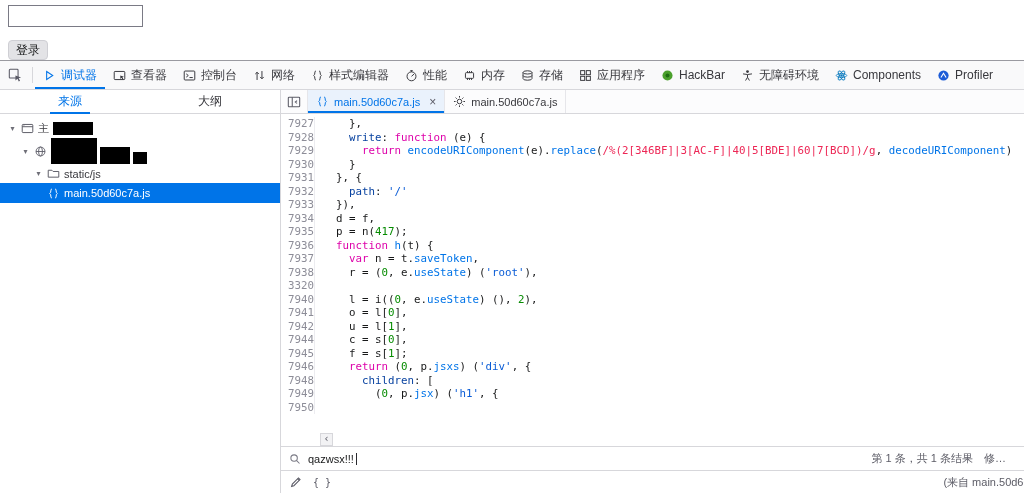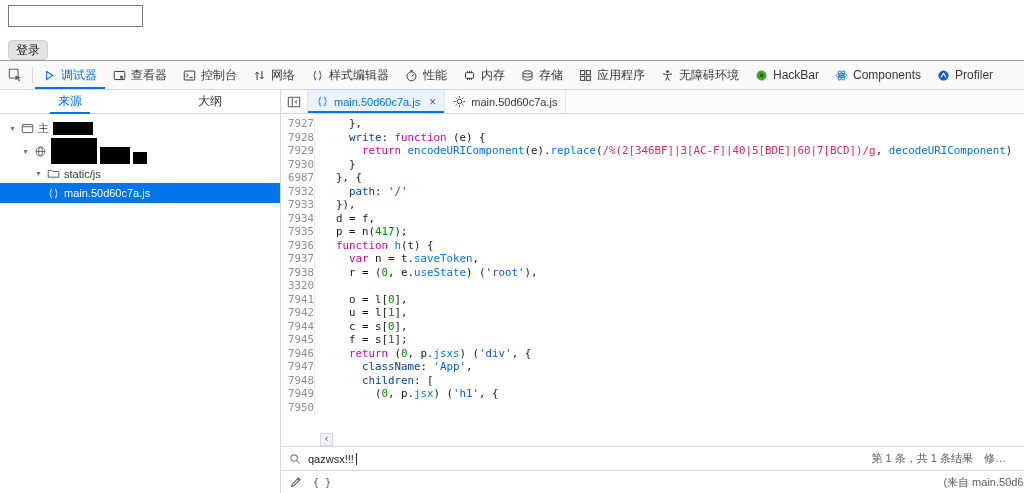--- a/index.html
+++ b/index.html
@@ -206,36 +206,36 @@
                 <rect x="2" y="2" width="5" height="5"></rect>
                 <rect x="9" y="2" width="5" height="5"></rect>
                 <rect x="2" y="9" width="5" height="5"></rect>
                 <rect x="9" y="9" width="5" height="5"></rect>
               </svg>
             </span>
             <span>应用程序</span>
           </div>
           <div class="dt-tab">
             <span class="icon ticon">
+              <svg viewBox="0 0 16 16">
+                <circle cx="8" cy="8" r="6.2" fill="#4aa02c"></circle>
+                <circle cx="8" cy="8" r="2.4" fill="#1f6e12"></circle>
+              </svg>
+            </span>
+            <span>HackBar</span>
+          </div>
+          <div class="dt-tab">
+            <span class="icon ticon">
               <svg viewBox="0 0 16 16" fill="none" stroke="currentColor" stroke-width="1.2">
                 <circle cx="8" cy="3.2" r="1.7" fill="currentColor" stroke="none"></circle>
                 <path d="M2.5 6 Q8 7.6 13.5 6"></path>
                 <path d="M8 7.2 V10.2 M8 10.2 L5.6 14.2 M8 10.2 L10.4 14.2"></path>
               </svg>
             </span>
             <span>无障碍环境</span>
-          </div>
-          <div class="dt-tab">
-            <span class="icon ticon">
-              <svg viewBox="0 0 16 16">
-                <circle cx="8" cy="8" r="6.2" fill="#4aa02c"></circle>
-                <circle cx="8" cy="8" r="2.4" fill="#1f6e12"></circle>
-              </svg>
-            </span>
-            <span>HackBar</span>
           </div>
           <div class="dt-tab">
             <span class="icon ticon">
               <svg viewBox="0 0 16 16" fill="none" stroke="#0c7bbf" stroke-width="1.1">
                 <circle cx="8" cy="8" r="1.5" fill="#0c7bbf" stroke="none"></circle>
                 <ellipse cx="8" cy="8" rx="6.5" ry="2.4"></ellipse>
                 <ellipse cx="8" cy="8" rx="6.5" ry="2.4" transform="rotate(60 8 8)"></ellipse>
                 <ellipse cx="8" cy="8" rx="6.5" ry="2.4" transform="rotate(120 8 8)"></ellipse>
               </svg>
             </span>
@@ -349,35 +349,35 @@
               </div>
             </div>
         </div>
 
         <div class="code-wrap">
           <div id="codeLines">
               <div class="cl"><span class="ln">7927</span><span class="ct"><span class="tok-p">    },</span></span></div>
               <div class="cl"><span class="ln">7928</span><span class="ct"><span class="tok-p">    </span><span class="tok-d">write</span><span class="tok-p">: </span><span class="tok-k">function</span><span class="tok-p"> (e) {</span></span></div>
               <div class="cl"><span class="ln">7929</span><span class="ct"><span class="tok-p">      </span><span class="tok-k">return</span><span class="tok-p"> </span><span class="tok-f">encodeURIComponent</span><span class="tok-p">(e).</span><span class="tok-f">replace</span><span class="tok-p">(</span><span class="tok-r">/%(2[346BF]|3[AC-F]|40|5[BDE]|60|7[BCD])/g</span><span class="tok-p">, </span><span class="tok-f">decodeURIComponent</span><span class="tok-p">)</span></span></div>
               <div class="cl"><span class="ln">7930</span><span class="ct"><span class="tok-p">    }</span></span></div>
-              <div class="cl"><span class="ln">6987</span><span class="ct"><span class="tok-p">  }, {</span></span></div>
+              <div class="cl"><span class="ln">7931</span><span class="ct"><span class="tok-p">  }, {</span></span></div>
               <div class="cl"><span class="ln">7932</span><span class="ct"><span class="tok-p">    </span><span class="tok-d">path</span><span class="tok-p">: </span><span class="tok-s">'/'</span></span></div>
               <div class="cl"><span class="ln">7933</span><span class="ct"><span class="tok-p">  }),</span></span></div>
               <div class="cl"><span class="ln">7934</span><span class="ct"><span class="tok-p">  d = f,</span></span></div>
               <div class="cl"><span class="ln">7935</span><span class="ct"><span class="tok-p">  p = n(</span><span class="tok-n">417</span><span class="tok-p">);</span></span></div>
               <div class="cl"><span class="ln">7936</span><span class="ct"><span class="tok-p">  </span><span class="tok-k">function</span><span class="tok-p"> </span><span class="tok-f">h</span><span class="tok-p">(t) {</span></span></div>
               <div class="cl"><span class="ln">7937</span><span class="ct"><span class="tok-p">    </span><span class="tok-k">var</span><span class="tok-p"> n = t.</span><span class="tok-f">saveToken</span><span class="tok-p">,</span></span></div>
               <div class="cl"><span class="ln">7938</span><span class="ct"><span class="tok-p">    r = (</span><span class="tok-n">0</span><span class="tok-p">, e.</span><span class="tok-f">useState</span><span class="tok-p">) (</span><span class="tok-s">'root'</span><span class="tok-p">),</span></span></div>
               <div class="cl"><span class="ln">3320</span></div>
+              <div class="cl"><span class="ln">7940</span><span class="ct"><span class="tok-p">    l = i((</span><span class="tok-n">0</span><span class="tok-p">, e.</span><span class="tok-f">useState</span><span class="tok-p">) (), </span><span class="tok-n">2</span><span class="tok-p">),</span></span></div>
               <div class="cl"><span class="ln">7941</span><span class="ct"><span class="tok-p">    o = l[</span><span class="tok-n">0</span><span class="tok-p">],</span></span></div>
               <div class="cl"><span class="ln">7942</span><span class="ct"><span class="tok-p">    u = l[</span><span class="tok-n">1</span><span class="tok-p">],</span></span></div>
               <div class="cl"><span class="ln">7944</span><span class="ct"><span class="tok-p">    c = s[</span><span class="tok-n">0</span><span class="tok-p">],</span></span></div>
               <div class="cl"><span class="ln">7945</span><span class="ct"><span class="tok-p">    f = s[</span><span class="tok-n">1</span><span class="tok-p">];</span></span></div>
               <div class="cl"><span class="ln">7946</span><span class="ct"><span class="tok-p">    </span><span class="tok-k">return</span><span class="tok-p"> (</span><span class="tok-n">0</span><span class="tok-p">, p.</span><span class="tok-f">jsxs</span><span class="tok-p">) (</span><span class="tok-s">'div'</span><span class="tok-p">, {</span></span></div>
-              <div class="cl"><span class="ln">7947</span><span class="ct"><span class="tok-p">      </span><span class="tok-d">className</span><span class="tok-p">: </span><span class="tok-s">'App'</span><span class="tok-p">,</span></span></div>
               <div class="cl"><span class="ln">7948</span><span class="ct"><span class="tok-p">      </span><span class="tok-d">children</span><span class="tok-p">: [</span></span></div>
               <div class="cl"><span class="ln">7949</span><span class="ct"><span class="tok-p">        (</span><span class="tok-n">0</span><span class="tok-p">, p.</span><span class="tok-f">jsx</span><span class="tok-p">) (</span><span class="tok-s">'h1'</span><span class="tok-p">, {</span></span></div>
               <div class="cl"><span class="ln">7950</span><span class="ct"></span></div>
             </div>
           <div class="hscroll">
             <div class="hs-btn">‹</div>
           </div>
         </div>
 
         <div class="searchbar">

